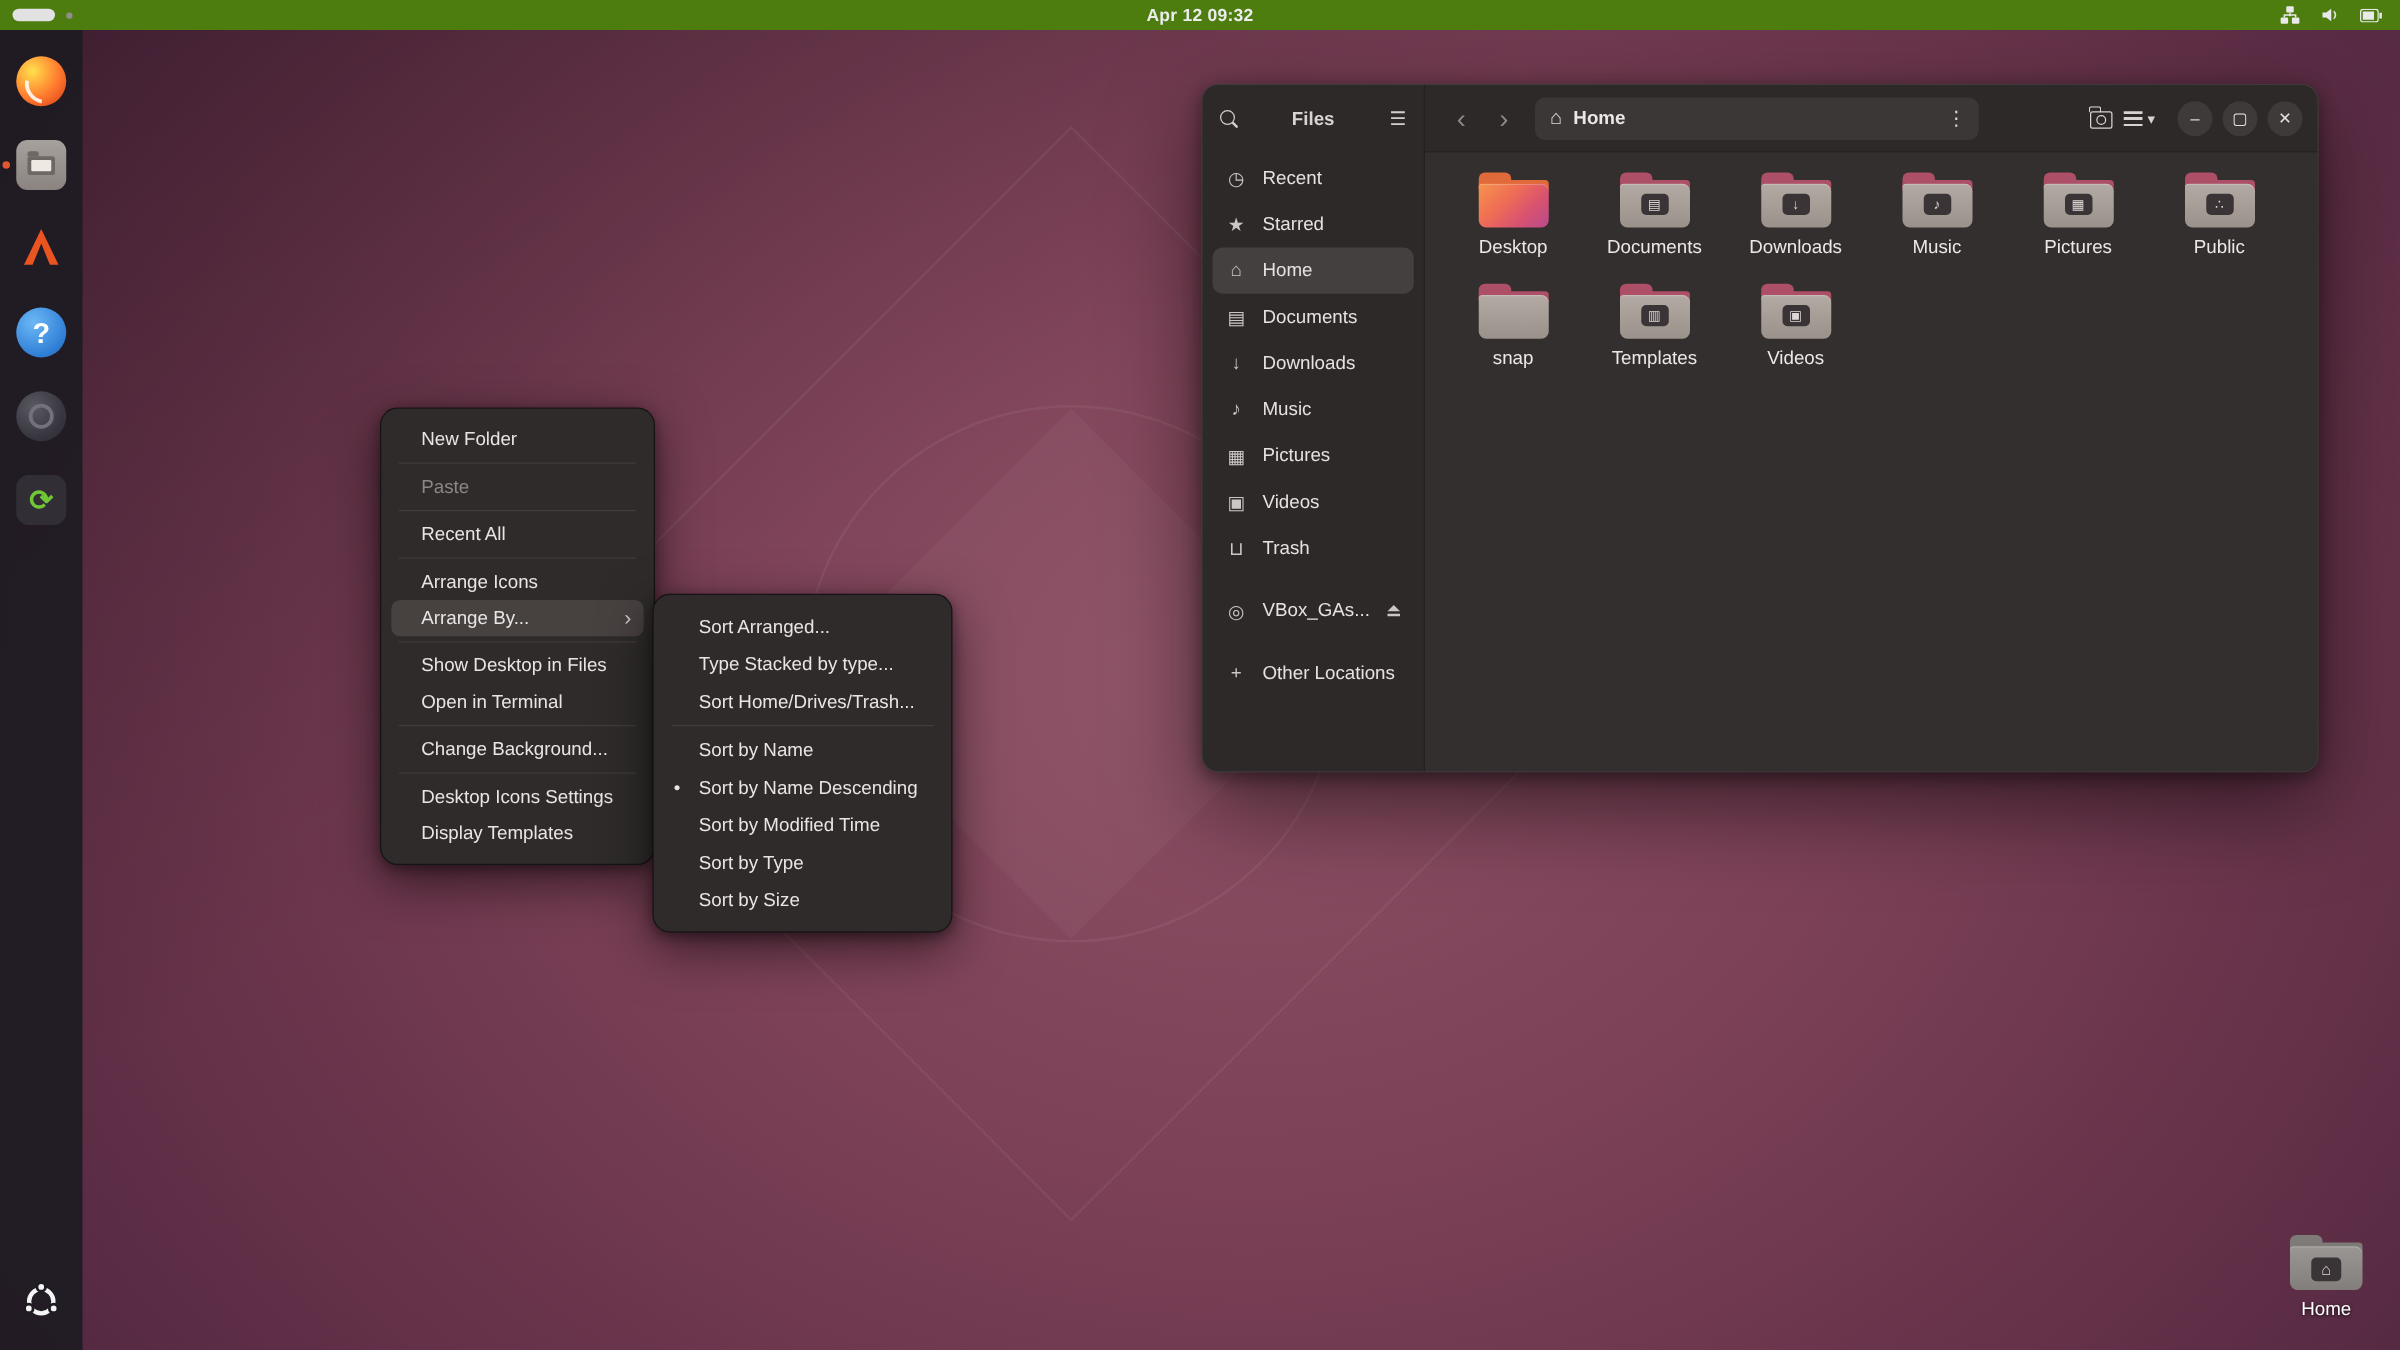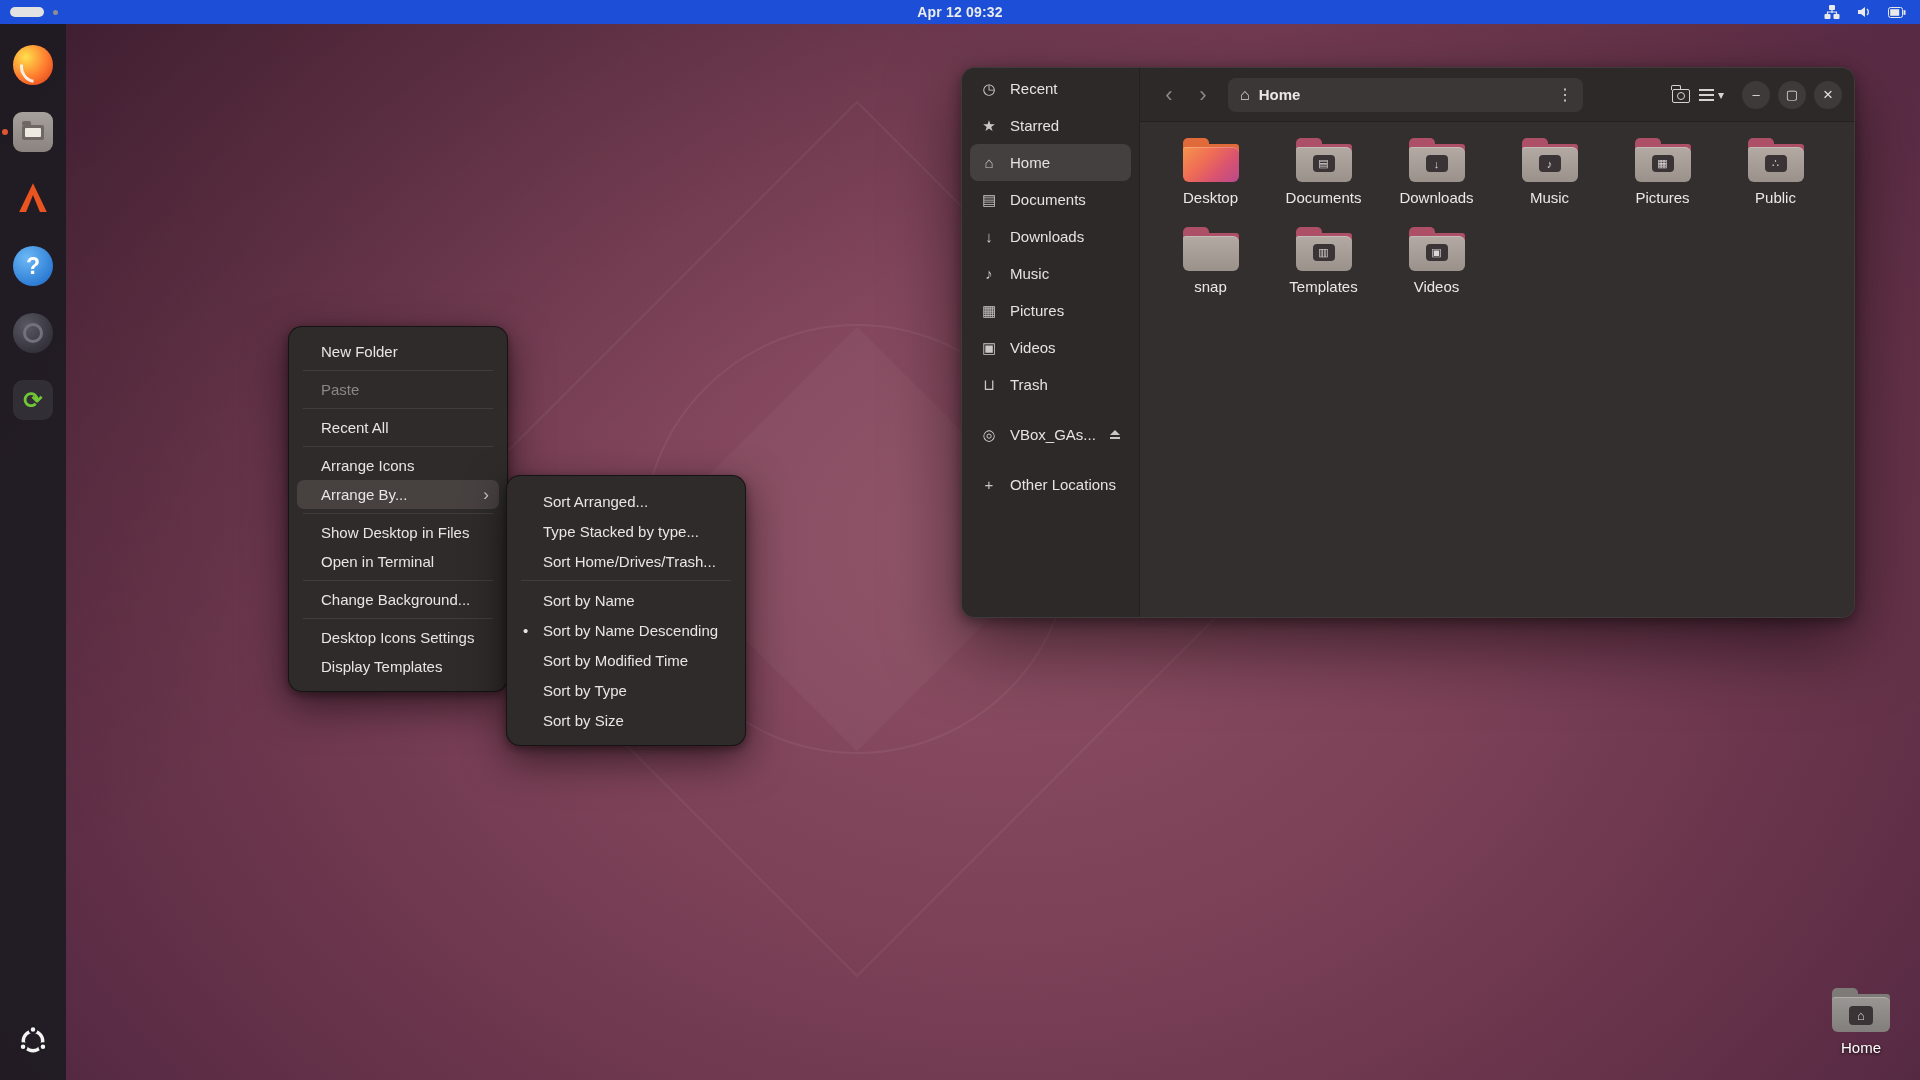--- a/index.html
+++ b/index.html
@@ -12,21 +12,21 @@
       linear-gradient(145deg, rgba(0,0,0,0.28) 0%, rgba(0,0,0,0) 38%),
       radial-gradient(1250px 1020px at 52% 50%, #8e5065 0%, #7c4157 40%, #653249 72%, #4f2540 100%);
   }
   .crest { position:absolute; left:857px; top:539px; width:0; height:0; }
   .crest > div { position:absolute; transform:translate(-50%,-50%); }
   .c-sq-out { width:620px; height:620px; border:2px solid rgba(255,255,255,0.055); transform:translate(-50%,-50%) rotate(45deg) !important; }
   .c-circle { width:430px; height:430px; border-radius:50%; border:2px solid rgba(255,255,255,0.06); }
   .c-sq-in { width:300px; height:300px; background:rgba(255,255,255,0.035); transform:translate(-50%,-50%) rotate(45deg) !important; }
 
   
-  .topbar { position:absolute; top:0; left:0; right:0; height:24px; background:#1d4ed8; color:#ececec; display:flex; align-items:center; z-index:50; }
+  .topbar { position:absolute; top:0; left:0; right:0; height:24px; background:#4d7c0f; color:#ececec; display:flex; align-items:center; z-index:50; }
   .ws-pill { width:34px; height:10px; border-radius:6px; background:#e2e2e2; margin-left:10px; }
   .ws-dot { width:5px; height:5px; border-radius:50%; background:#8e8e8e; margin-left:9px; }
   .clock { position:absolute; left:50%; transform:translateX(-50%); font-size:14px; font-weight:600; letter-spacing:0.2px; }
   .tray { margin-left:auto; display:flex; align-items:center; gap:16px; padding-right:14px; }
   .tray svg { display:block; }
 
   
   .dock { position:absolute; left:0; top:24px; bottom:0; width:66px; background:rgba(30,27,34,0.93); display:flex; flex-direction:column; align-items:center; padding:18px 0 14px; gap:21px; z-index:40; }
   .dock-item { width:46px; height:46px; display:flex; align-items:center; justify-content:center; position:relative; }
   .run-dot { position:absolute; left:-8px; top:50%; transform:translateY(-50%); width:6px; height:6px; border-radius:50%; background:#e0562f; }
@@ -37,21 +37,21 @@
   .mini-folder { width:22px; height:15px; background:#6e6763; border-radius:2px; position:relative; }
   .mini-folder::before { content:""; position:absolute; top:-4px; left:0; width:9px; height:4px; background:#6e6763; border-radius:2px 2px 0 0; }
   .mini-folder::after { content:""; position:absolute; left:3px; top:3px; width:16px; height:9px; background:#efe9e4; border-radius:1px; }
   .ic-help { width:40px; height:40px; border-radius:50%; background:radial-gradient(circle at 35% 30%, #6cb8f5, #2f7fd6 70%, #2463ad); display:flex; align-items:center; justify-content:center; color:#fff; font-size:23px; font-weight:700; }
   .ic-settings { width:40px; height:40px; border-radius:50%; background:radial-gradient(circle at 35% 32%, #5a5962, #37353d 65%, #2b2930); position:relative; }
   .ic-settings::after { content:""; position:absolute; inset:10px; border:3px solid #73717c; border-radius:50%; }
   .ic-updater { width:40px; height:40px; border-radius:10px; background:#312f35; display:flex; align-items:center; justify-content:center; color:#71c837; font-size:23px; font-weight:700; }
   .ubuntu-logo { margin-top:auto; }
 
   
-  .menu { position:absolute; background:#2f2b2b; border:1px solid rgba(0,0,0,0.55); border-radius:14px; padding:10px 0; box-shadow:0 14px 42px rgba(0,0,0,0.55), 0 3px 10px rgba(0,0,0,0.4); color:#e9e5e5; font-size:15px; z-index:60; }
+  .menu { position:absolute; background:#2f2b2b; border:1px solid rgba(0,0,0,0.55); border-radius:14px; padding:10px 0; box-shadow:0 14px 42px rgba(0,0,0,0.55), 0 3px 10px rgba(0,0,0,0.4); color:#e9e5e5; font-size:15px; z-index:60;margin-left:16px; }
   .menu1 { left:288px; top:326px; width:220px; }
   .menu2 { left:506px; top:475px; width:240px; }
   .menu-item { height:29px; display:flex; align-items:center; margin:0 8px; padding:0 10px 0 24px; border-radius:7px; white-space:nowrap; }
   .menu2 .menu-item { height:30px; padding-left:8px; }
   .menu-item.disabled { color:#8b8787; }
   .menu-item.highlight { background:#474140; }
   .mi-arrow { margin-left:auto; color:#cfc9c9; font-size:17px; line-height:1; }
   .menu-sep { height:1px; background:#423c3c; margin:4px 14px; }
   .gutter { width:20px; display:inline-flex; justify-content:flex-start; color:#e9e5e5; font-size:15px; }
 
@@ -264,20 +264,25 @@
       <span>Sort by Type</span>
     </div>
   <div class="menu-item">
       <span class="gutter"></span>
       <span>Sort by Size</span>
     </div>
 </div>
 
 <div class="window">
   <div class="sidebar">
+    <div class="sidebar-header">
+      <span class="i-search"></span>
+      <span class="sb-title">Files</span>
+      <span class="hamburger">☰</span>
+    </div>
     <div class="side-list">
       <div class="side-row">
           <span class="glyph">◷</span>
           <span>Recent</span>
         </div>
       <div class="side-row">
           <span class="glyph">★</span>
           <span>Starred</span>
         </div>
       <div class="side-row selected">

